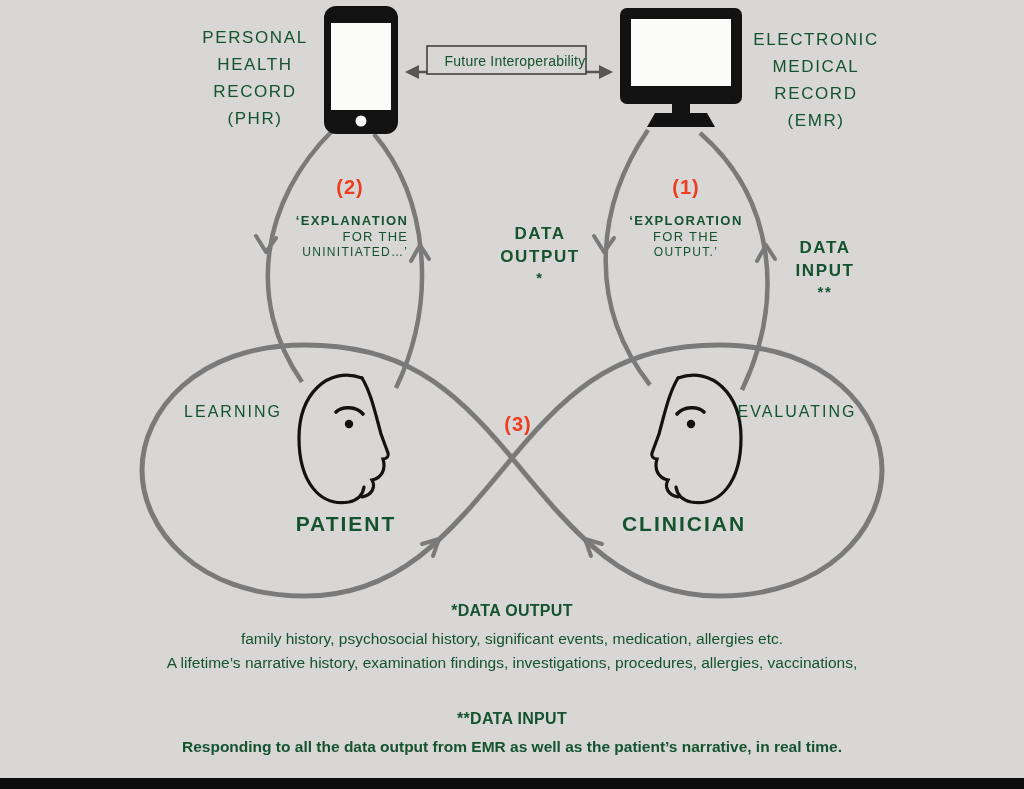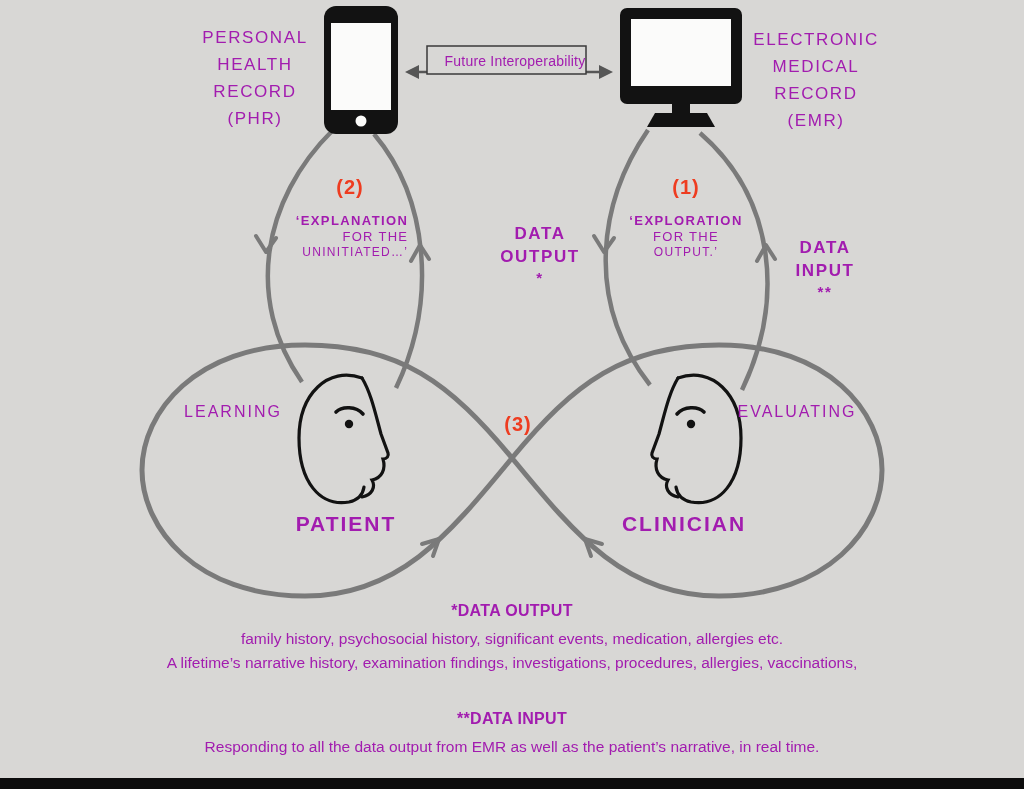--- a/index.html
+++ b/index.html
@@ -3,21 +3,21 @@
 <meta charset="utf-8">
 <style>
   html,body{margin:0;padding:0;background:#ffffff;}
   .stage{
     position:relative;width:1024px;height:789px;overflow:hidden;
     background:#d8d7d5;
     font-family:"Liberation Sans",sans-serif;
     color:#1d1d1b;
   }
   .stage svg{position:absolute;left:0;top:0;}
-  .t{position:absolute;transform:translateX(-50%);text-align:center;white-space:nowrap;color:#a21caf;}
+  .t{position:absolute;transform:translateX(-50%);text-align:center;white-space:nowrap;color:#14532d;}
   .device-label div{font-size:17px;letter-spacing:1.6px;line-height:27px;}
   .interop{font-size:14px;letter-spacing:.2px;padding-left:16px;}
   .stepnum{font-size:20px;font-weight:700;color:#ee3c20;letter-spacing:1px;}
   .quote .l1{font-size:13px;font-weight:700;letter-spacing:1.4px;line-height:17px;}
   .quote .l2{font-size:13px;letter-spacing:1.3px;line-height:15px;}
   .quote .l3{font-size:12px;letter-spacing:1.3px;line-height:16px;}
   .dataio div{font-size:17px;font-weight:700;letter-spacing:1.6px;line-height:23px;}
   .dataio .mark{font-size:15px;line-height:19px;}
   .activity{font-size:16px;letter-spacing:2px;}
   .actor{font-size:21px;font-weight:700;letter-spacing:2px;}
@@ -129,18 +129,18 @@
   <div class="t actor" style="left:346px;top:512px;">PATIENT</div>
   <div class="t actor" style="left:684px;top:512px;">CLINICIAN</div>
 
   <div class="t fn-title" style="left:512px;top:602px;">*DATA OUTPUT</div>
   <div class="t fn-body" style="left:512px;top:627px;">
     <div>family history, psychosocial history, significant events, medication, allergies etc.</div>
     <div>A lifetime’s narrative history, examination findings, investigations, procedures, allergies, vaccinations,</div>
   </div>
 
   <div class="t fn-title" style="left:512px;top:710px;">**DATA INPUT</div>
-  <div class="t fn-body" style="left:512px;top:735px;">
+  <div class="t fn-body" style="left:512px;top:735px;font-weight:bold;">
     <div>Responding to all the data output from EMR as well as the patient’s narrative, in real time.</div>
   </div>
 
   <div class="bottom-bar"></div>
 </div>
 
 </body></html>

